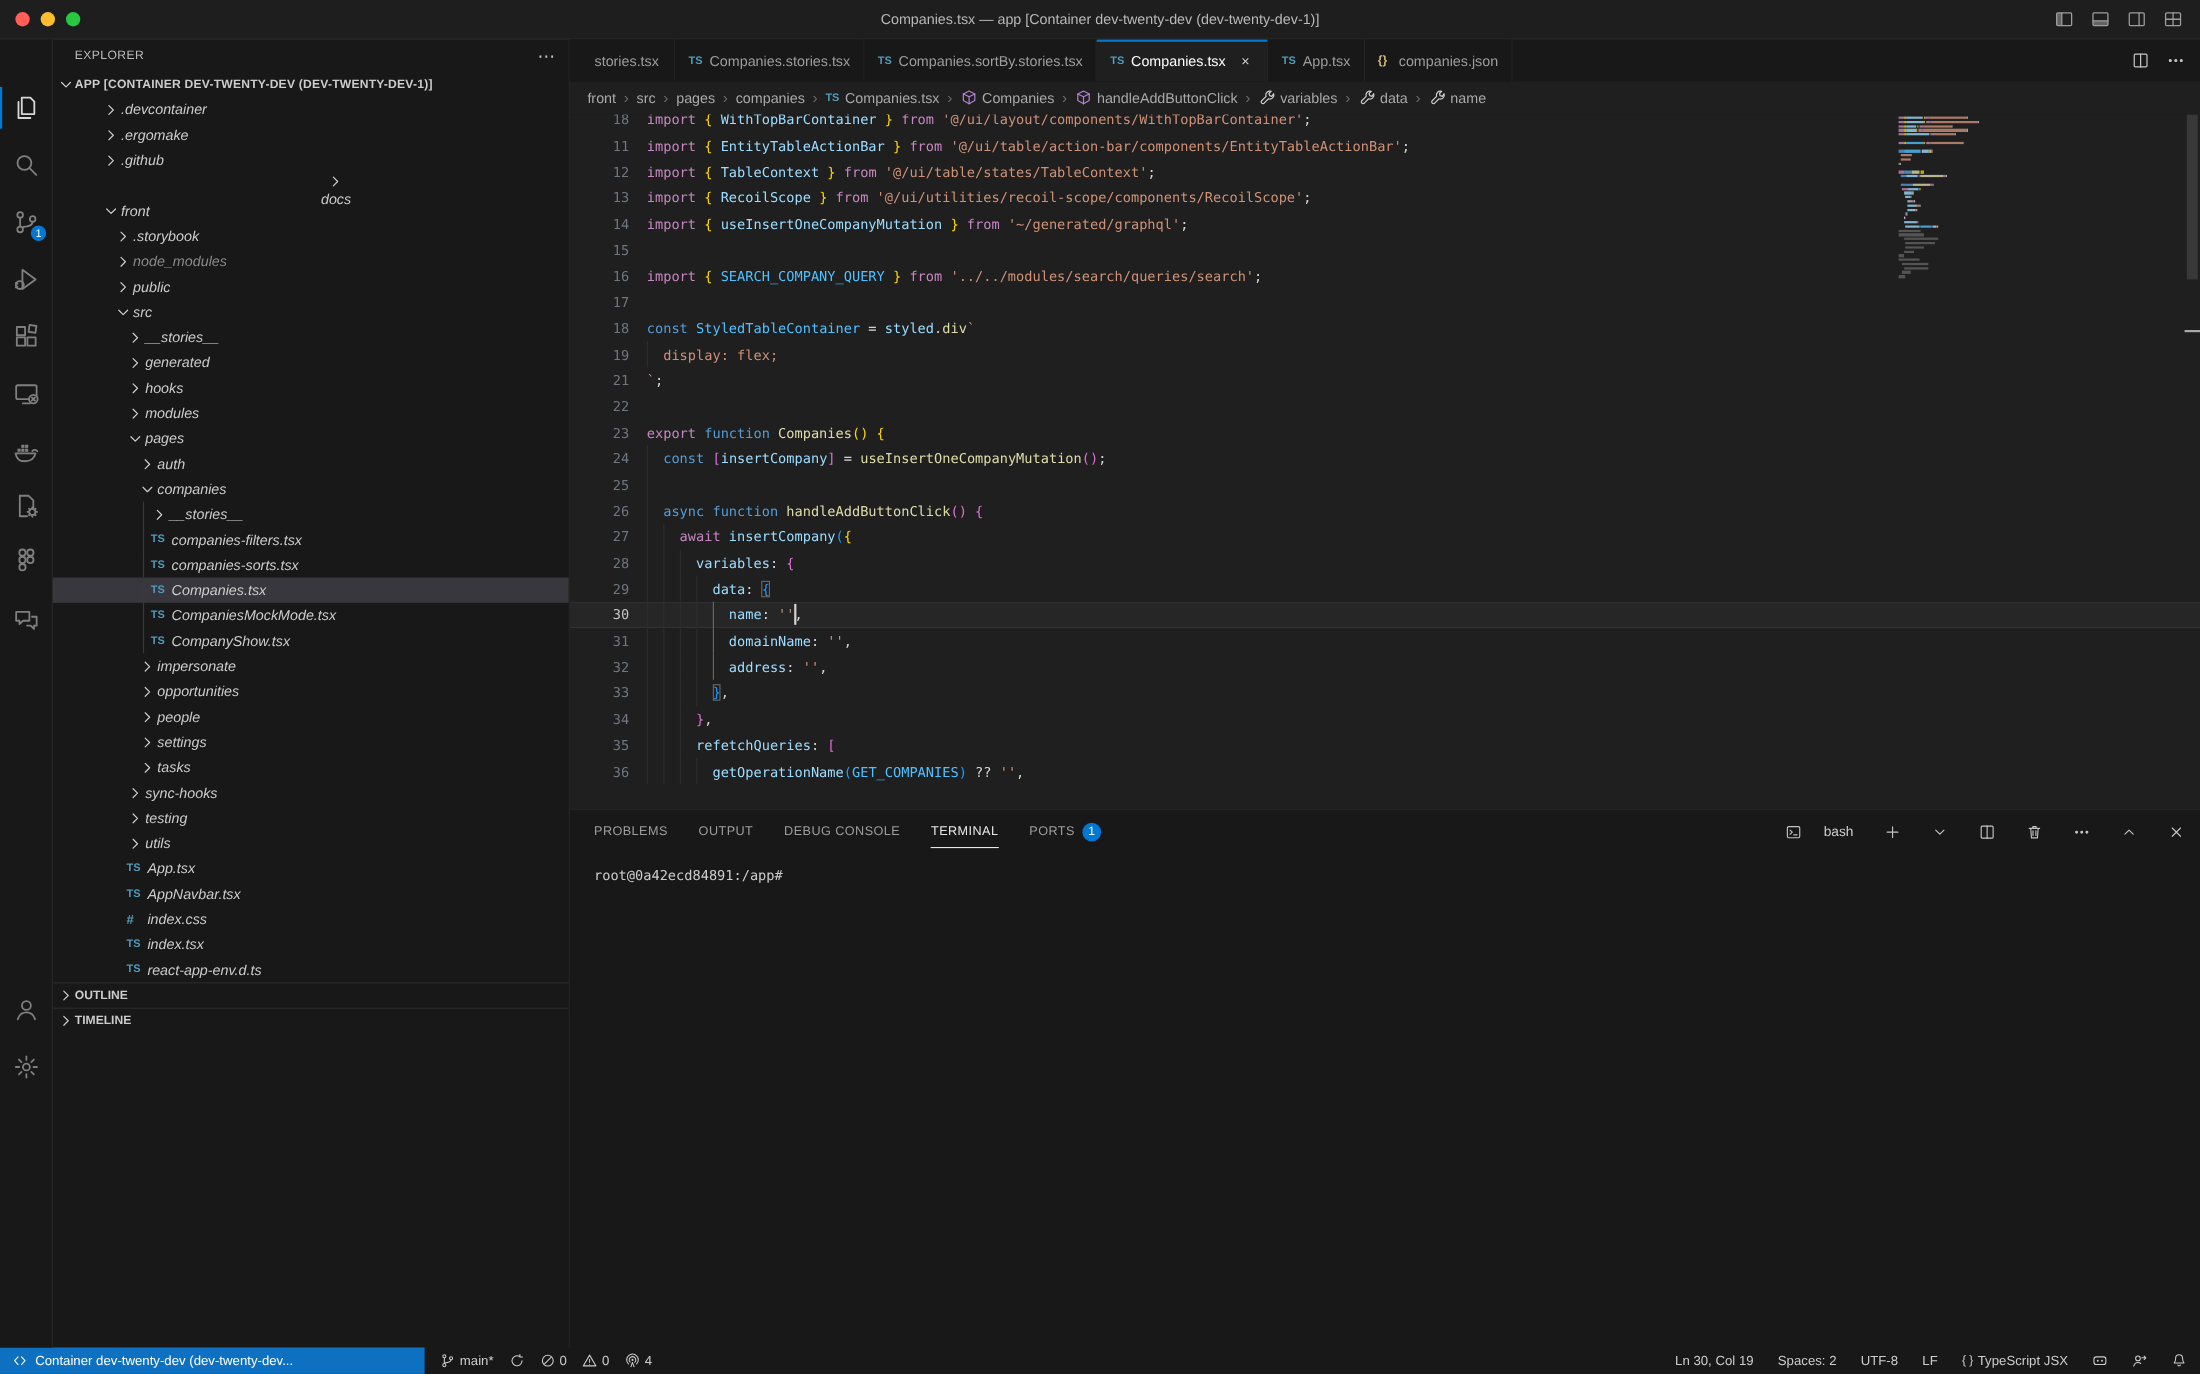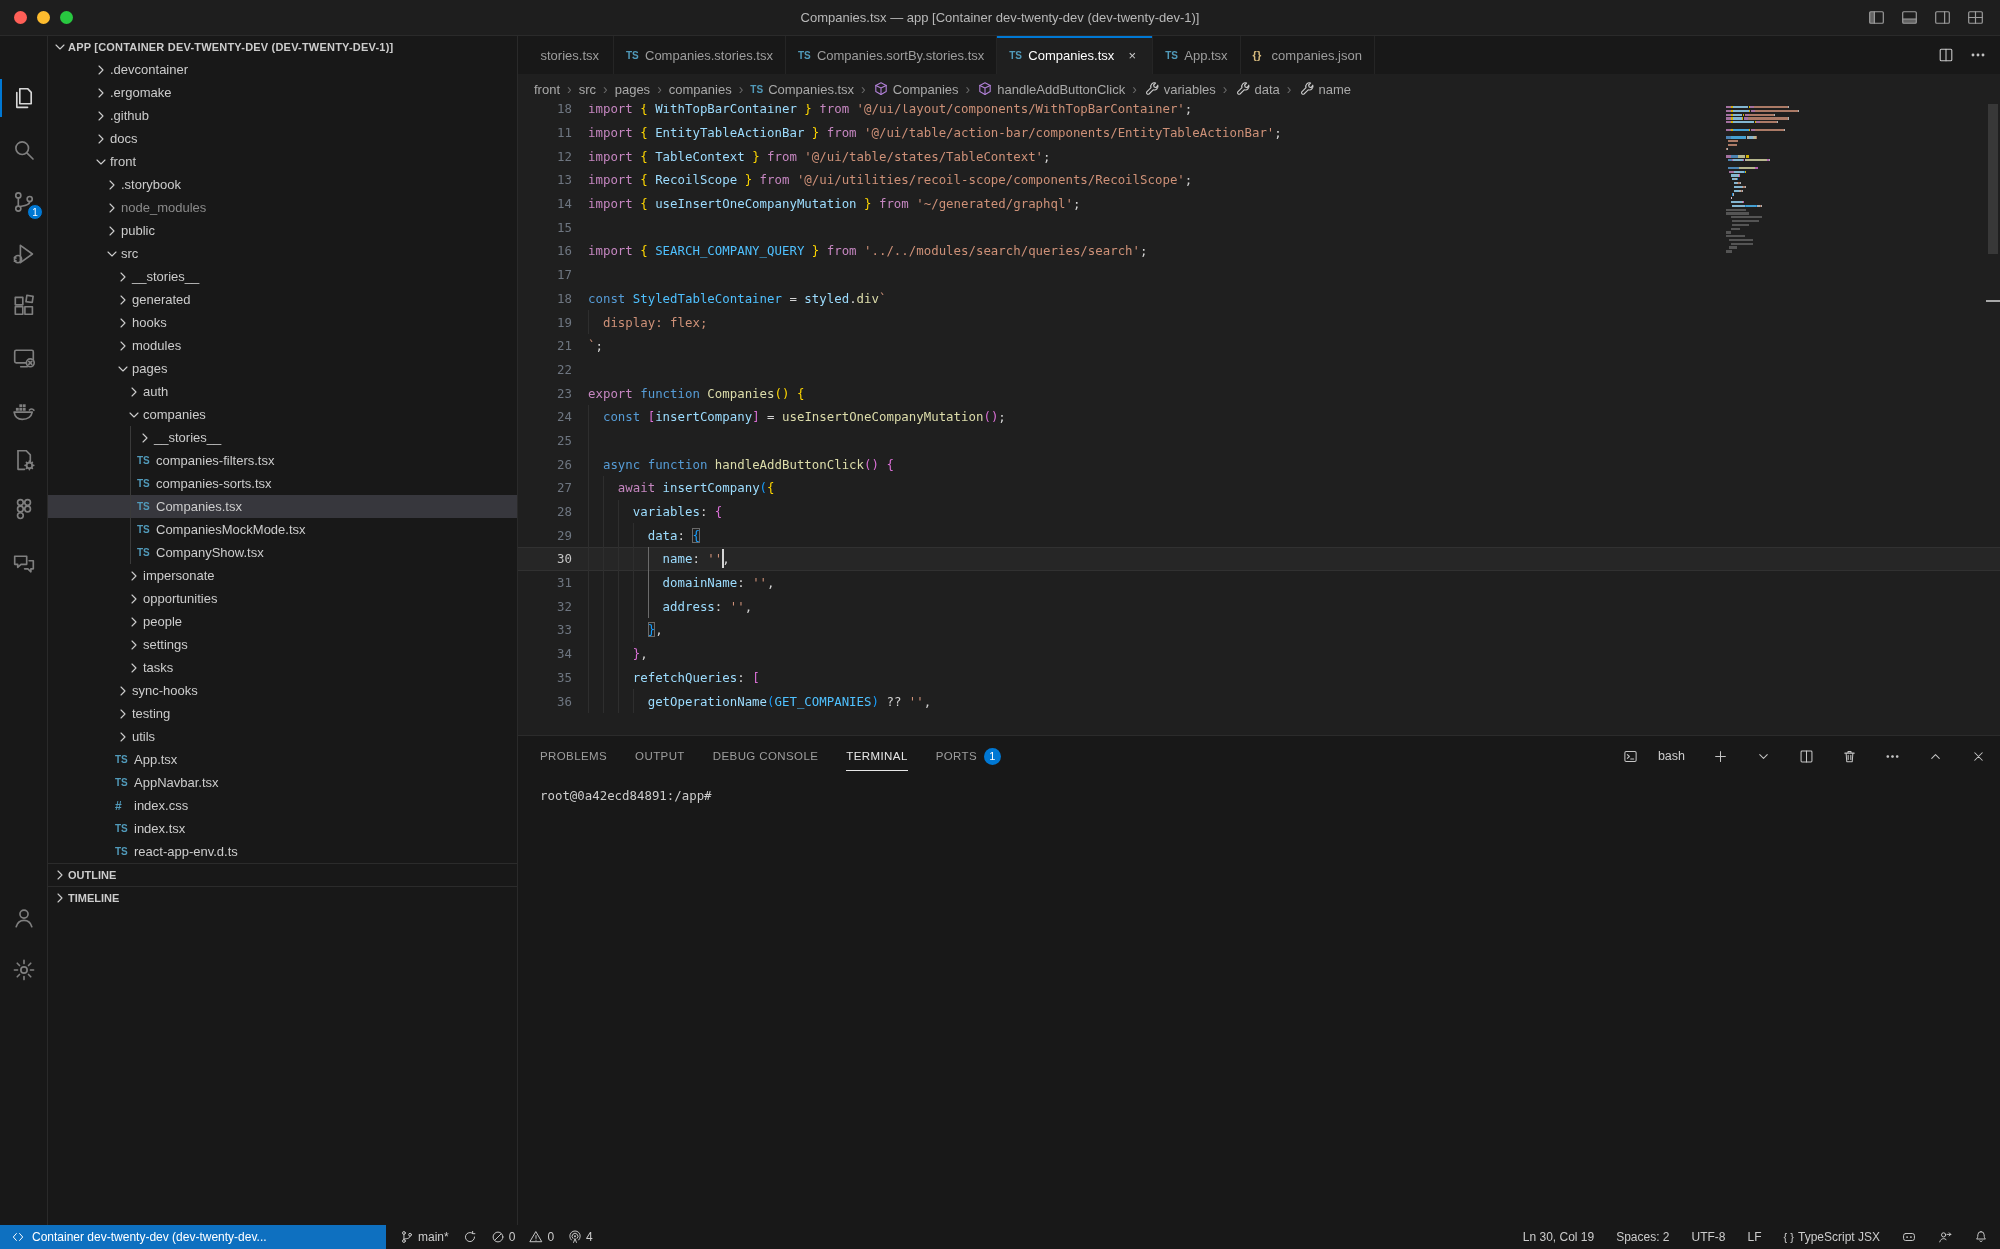--- a/index.html
+++ b/index.html
@@ -45,21 +45,21 @@
   #tree { position:relative; }
   .trow { height:23px; display:flex; align-items:center; cursor:pointer; position:relative;
     white-space:nowrap; }
   .trow.sel { background:#37373d; }
   .trow .chev { width:16px; height:16px; flex-shrink:0; color:#cccccc; }
   .trow .chev svg { transition:none; }
   .trow.open .chev svg { transform:rotate(90deg); }
   .fico { width:18px; flex-shrink:0; font-weight:bold; font-size:10px; color:#519aba;
     font-family:"Liberation Sans",sans-serif; }
   .fico.css { font-size:12px; }
-  .trow .lbl { padding-left:1px; }
+  .trow .lbl { padding-left:1px;font-style:italic; }
   .trow.dim .lbl { color:#8a8a8a; }
   .trow .dot { margin-left:auto; margin-right:14px; width:8px; height:8px; border-radius:50%;
     background:#b08950; }
   .tguide { position:absolute; left:82px; top:0; bottom:0; width:1px; background:#3a3a3a; }
   .sb-bottom { border-top:1px solid #2b2b2b; height:23px; display:flex; align-items:center;
     font-weight:bold; font-size:11px; color:#cccccc; padding-left:4px; cursor:pointer; }
   .sb-bottom .chev { width:16px; height:16px; }
 
   
   #editorcol { flex:1; display:flex; flex-direction:column; min-width:0; }
@@ -293,20 +293,24 @@
         <span class="ic">
           <svg viewBox="0 0 16 16" fill="none" stroke="currentColor" stroke-width="1.1" stroke-linecap="round" stroke-linejoin="round">
             <circle cx="8" cy="8" r="2.1"></circle>
             <path d="M8 1.6v2.1M8 12.3v2.1M1.6 8h2.1M12.3 8h2.1M3.5 3.5 5 5M11 11l1.5 1.5M12.5 3.5 11 5M5 11l-1.5 1.5"></path>
           </svg>
         </span>
       </div>
     </div>
 
   <div id="sidebar">
+    <div id="sb-header">
+      <span>EXPLORER</span>
+      <span class="dots">⋯</span>
+    </div>
     <div id="sb-section">
       <span class="chev ic">
           <svg viewBox="0 0 16 16" fill="none" stroke="currentColor" stroke-width="1.1" stroke-linecap="round" stroke-linejoin="round">
             <path d="M4 6l4 4 4-4"></path>
           </svg>
         </span>
       <span>APP [CONTAINER DEV-TWENTY-DEV (DEV-TWENTY-DEV-1)]</span>
     </div>
     <div id="tree">
         <div class="trow" style="padding-left: 45px;">
@@ -326,21 +330,21 @@
           <span class="lbl">.ergomake</span>
         </div>
         <div class="trow" style="padding-left: 45px;">
           <span class="chev ic">
             <svg viewBox="0 0 16 16" fill="none" stroke="currentColor" stroke-width="1.1" stroke-linecap="round" stroke-linejoin="round">
               <path d="M6 4l4 4-4 4"></path>
             </svg>
           </span>
           <span class="lbl">.github</span>
         </div>
-        <div class="trow" style="padding-left: 45px;">
+        <div class="trow" style="padding-left: 45px; flex-direction: column;">
           <span class="chev ic">
             <svg viewBox="0 0 16 16" fill="none" stroke="currentColor" stroke-width="1.1" stroke-linecap="round" stroke-linejoin="round">
               <path d="M6 4l4 4-4 4"></path>
             </svg>
           </span>
           <span class="lbl">docs</span>
         </div>
         <div class="trow open" style="padding-left: 45px;">
           <span class="chev ic">
             <svg viewBox="0 0 16 16" fill="none" stroke="currentColor" stroke-width="1.1" stroke-linecap="round" stroke-linejoin="round">

